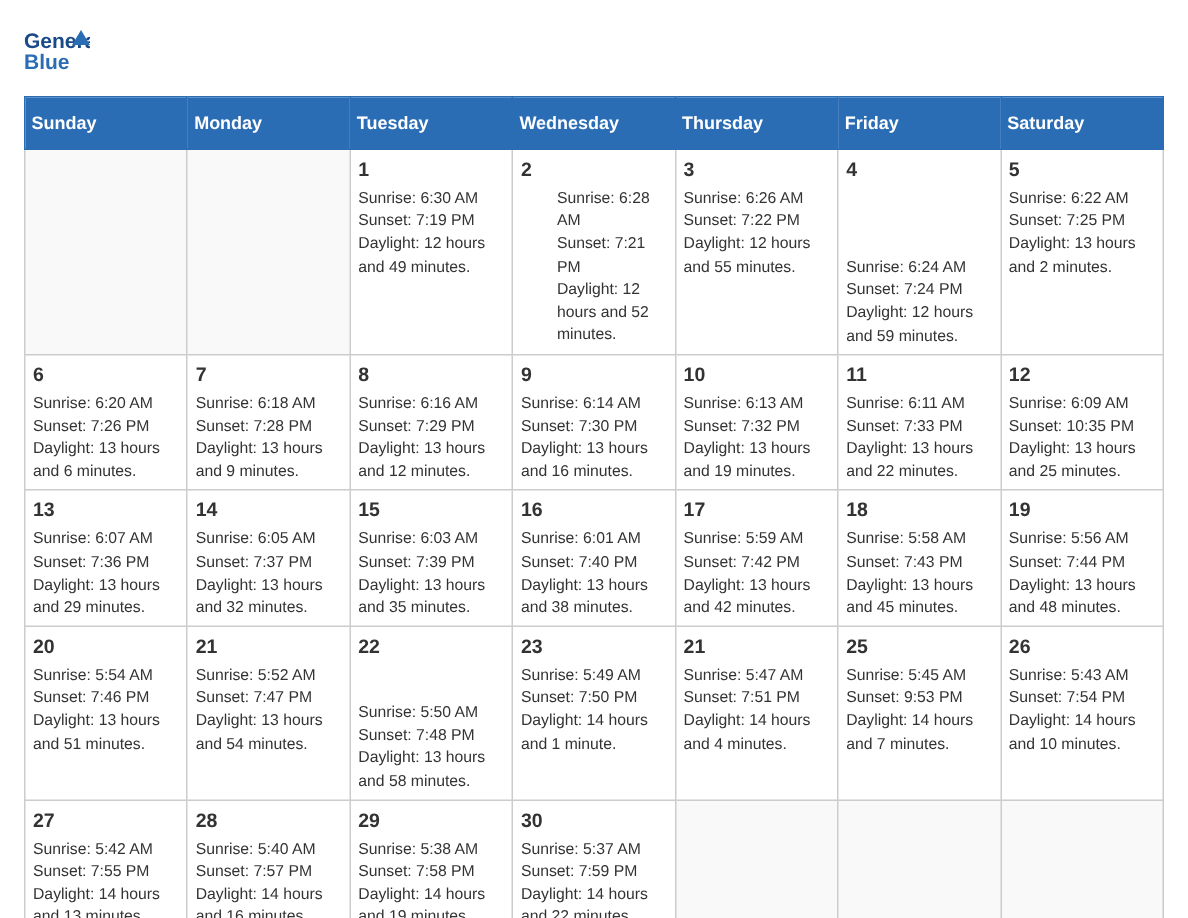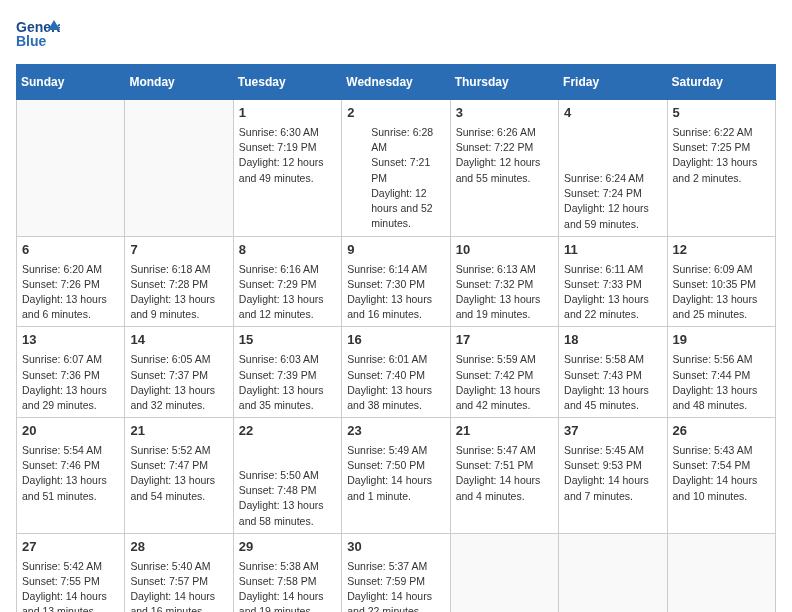--- a/index.html
+++ b/index.html
@@ -252,21 +252,21 @@
 Sunset: 7:50 PM
 Daylight: 14 hours and 1 minute.</div>
         </td>
         <td>
           <span class="day-num">21</span>
           <div class="day-info" style="white-space: pre-line;">Sunrise: 5:47 AM
 Sunset: 7:51 PM
 Daylight: 14 hours and 4 minutes.</div>
         </td>
         <td>
-          <span class="day-num">37</span>
+          <span class="day-num">25</span>
           <div class="day-info" style="white-space: pre-line;">Sunrise: 5:45 AM
 Sunset: 9:53 PM
 Daylight: 14 hours and 7 minutes.</div>
         </td>
         <td>
           <span class="day-num">26</span>
           <div class="day-info" style="white-space: pre-line;">Sunrise: 5:43 AM
 Sunset: 7:54 PM
 Daylight: 14 hours and 10 minutes.</div>
         </td>

